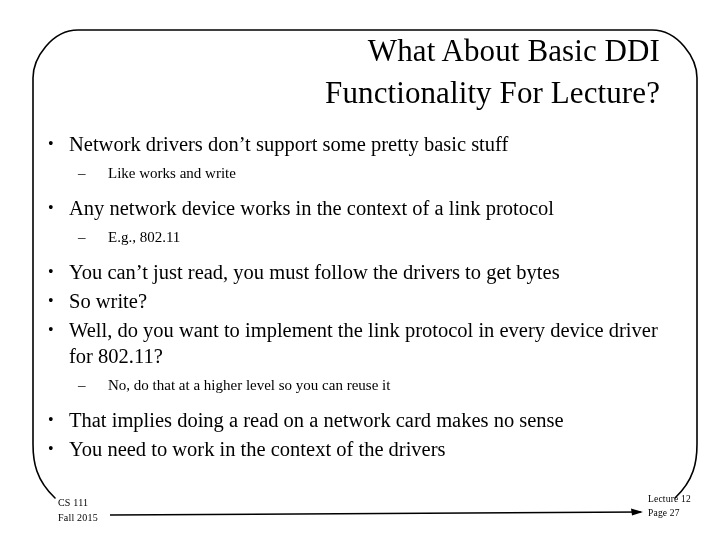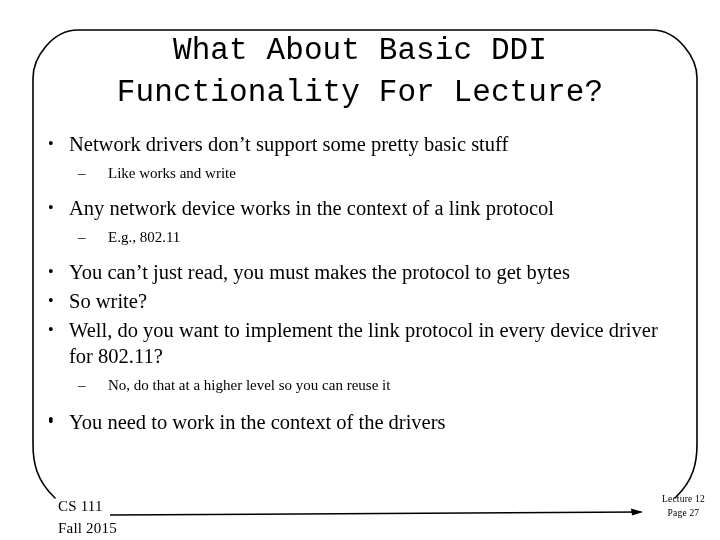--- a/index.html
+++ b/index.html
@@ -26,25 +26,24 @@
     height: 540px;
     pointer-events: none;
   }
 
   
   #title {
     position: absolute;
     left: 60px;
     top: 30px;
     width: 600px;
-    text-align: center;
+    text-align: right;
     font-size: 31px;
     line-height: 1.36;
     letter-spacing: 0.1px;
-    font-family: Liberation Mono, monospace;
   }
   #title .tline { display: block; white-space: nowrap; }
 
   
   #body {
     position: absolute;
     left: 44px;
     top: 131px;
     width: 640px;
   }
@@ -80,33 +79,32 @@
     line-height: 1.30;
   }
 
   .sp-sm { height: 6px; }
 
   
   #footer-left {
     position: absolute;
     left: 58px;
     top: 496px;
-    font-size: 15px;
+    font-size: 10px;
     line-height: 1.45;
     letter-spacing: 0.2px;
   }
   #footer-right {
     position: absolute;
     left: 648px;
     top: 493px;
     font-size: 9.5px;
     line-height: 1.45;
     letter-spacing: 0.2px;
-    text-align: center;
-    margin-left: 14px;
+    text-align: left;
   }
 </style>
 </head>
 <body>
 
 <div id="slide">
 
   <svg id="frame-svg" viewBox="0 0 720 540" aria-hidden="true">
     <path d="M 55 498
              C 36 480, 33 462, 33 444
@@ -149,21 +147,21 @@
 
     <div class="lvl2">
       <span class="mk">–</span>
       <span>E.g., 802.11</span>
     </div>
 
     <div class="sp-sm"></div>
 
     <div class="lvl1">
       <span class="mk">•</span>
-      <span>You can’t just read, you must makes the protocol to get bytes</span>
+      <span>You can’t just read, you must follow the drivers to get bytes</span>
     </div>
 
     <div class="lvl1">
       <span class="mk">•</span>
       <span>So write?</span>
     </div>
 
     <div class="lvl1">
       <span class="mk">•</span>
       <span>Well, do you want to implement the link protocol in every device driver for 802.11?</span>
@@ -171,20 +169,21 @@
 
     <div class="lvl2">
       <span class="mk">–</span>
       <span>No, do that at a higher level so you can reuse it</span>
     </div>
 
     <div class="sp-sm"></div>
 
     <div class="lvl1">
       <span class="mk">•</span>
+      <span>That implies doing a read on a network card makes no sense</span>
     </div>
 
     <div class="lvl1">
       <span class="mk">•</span>
       <span>You need to work in the context of the drivers</span>
     </div>
 
   </div>
 
   <div id="footer-left">

